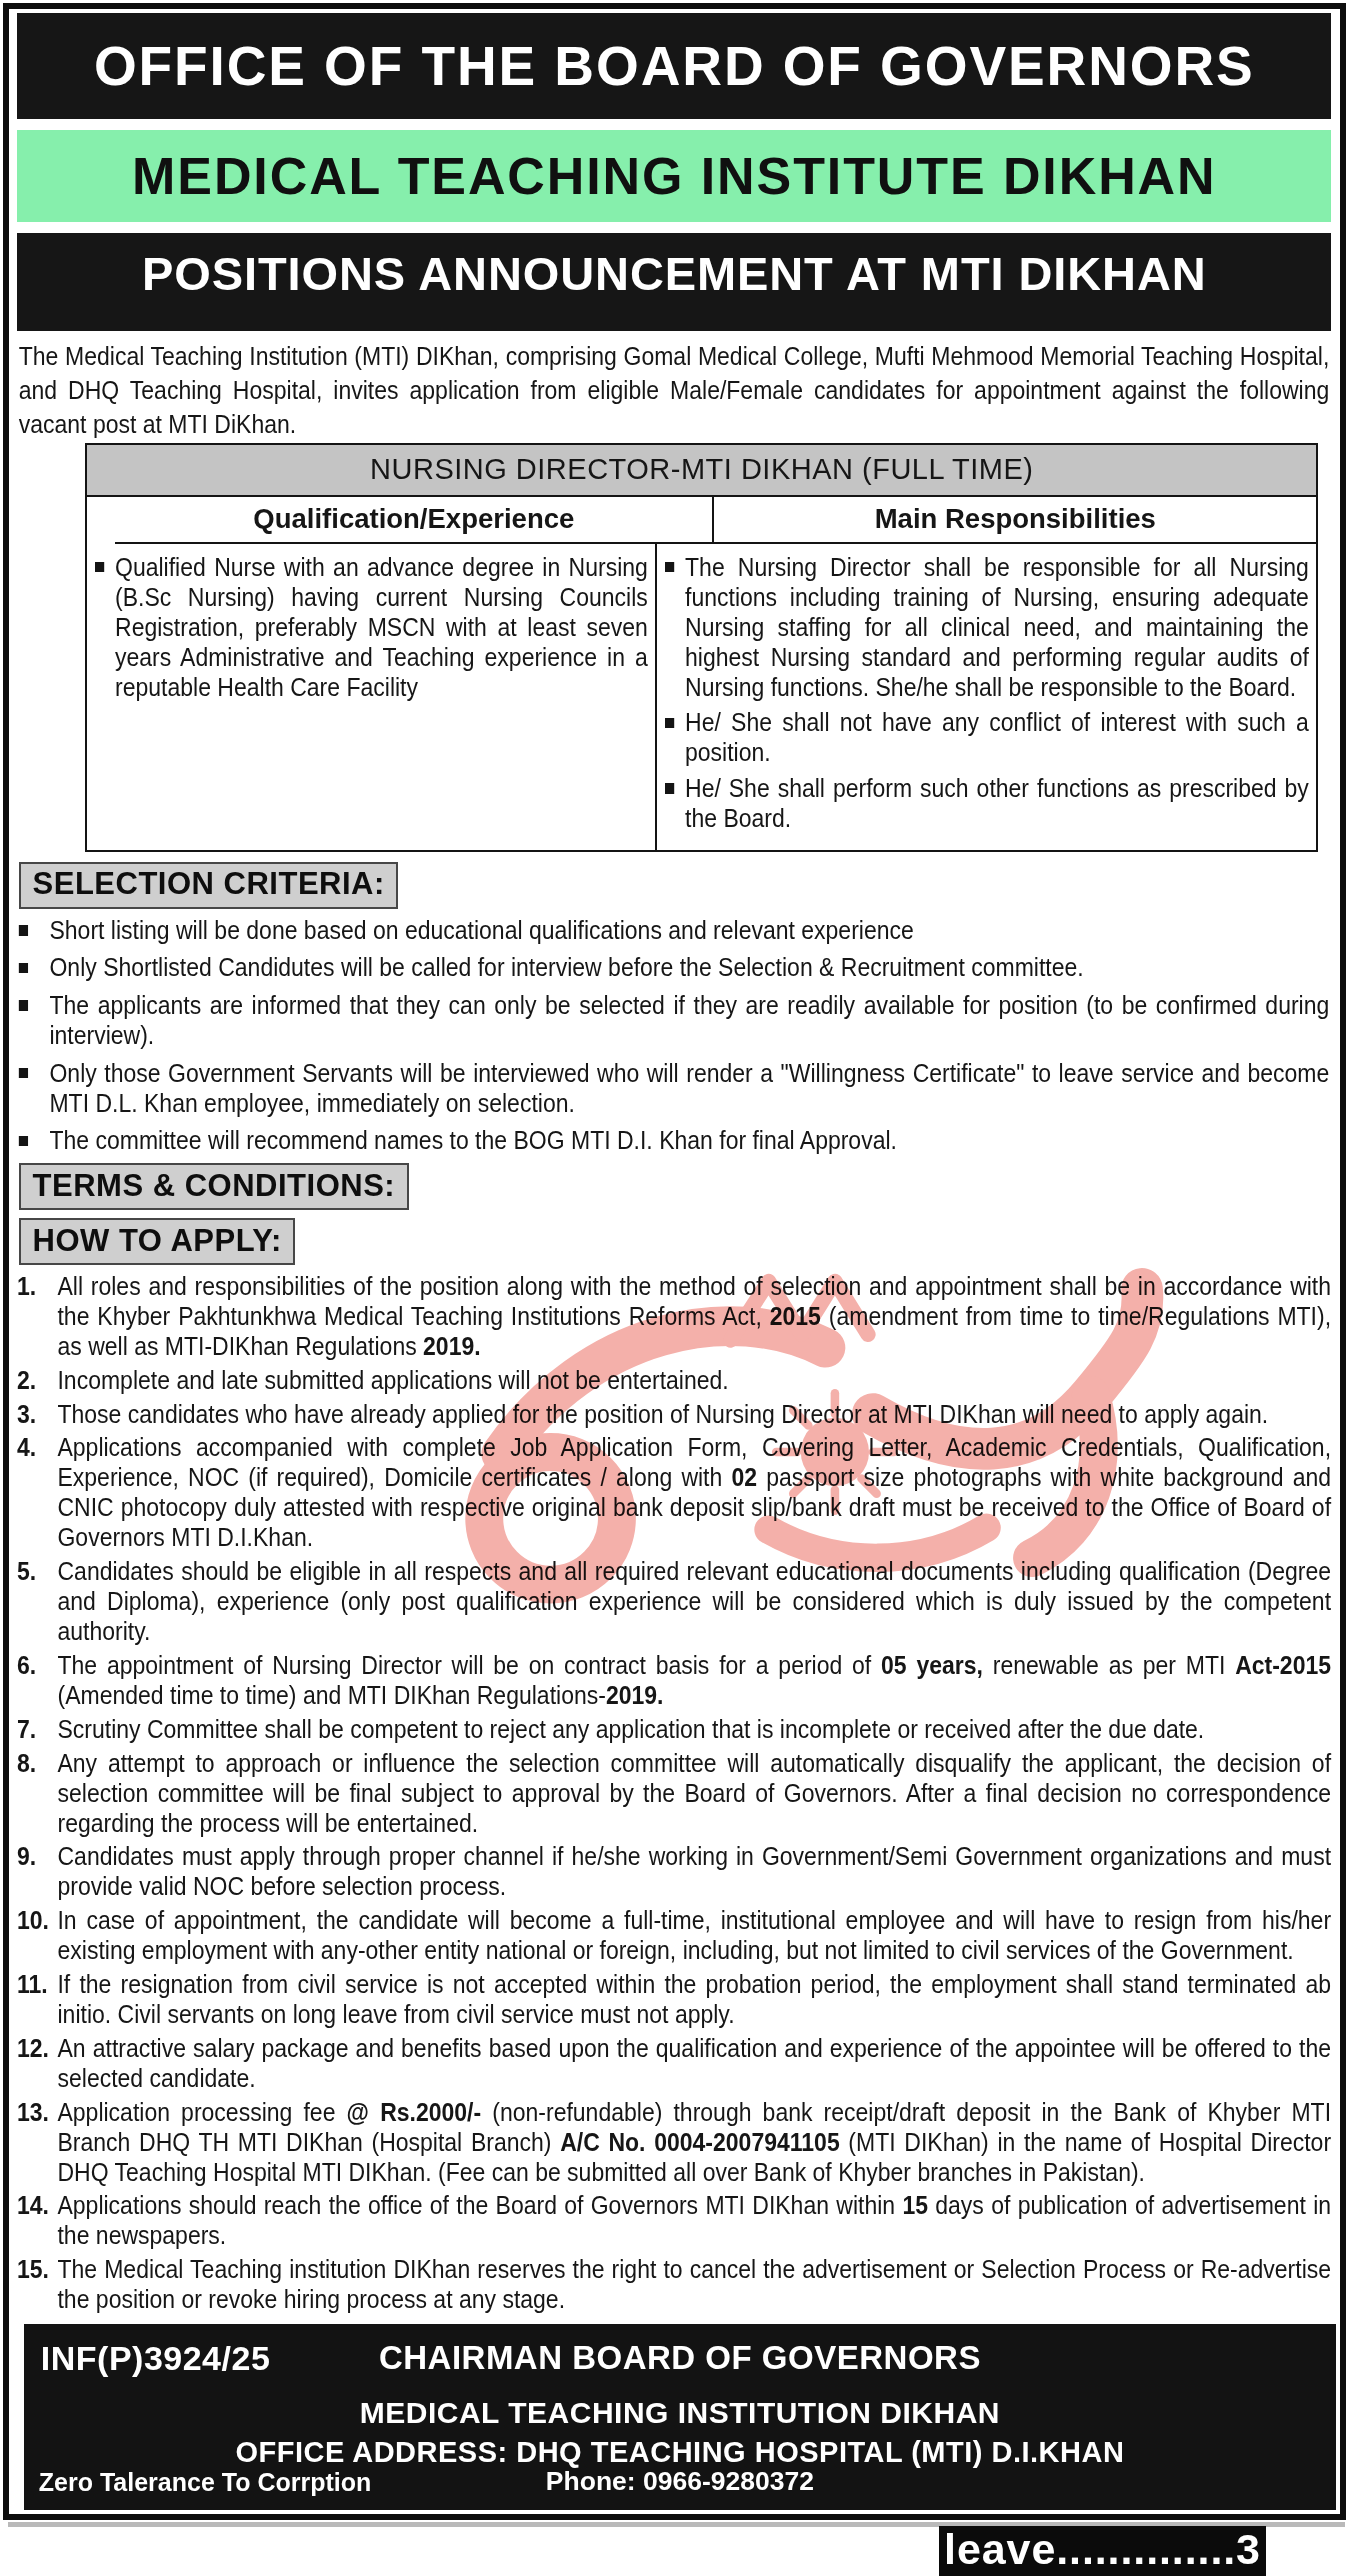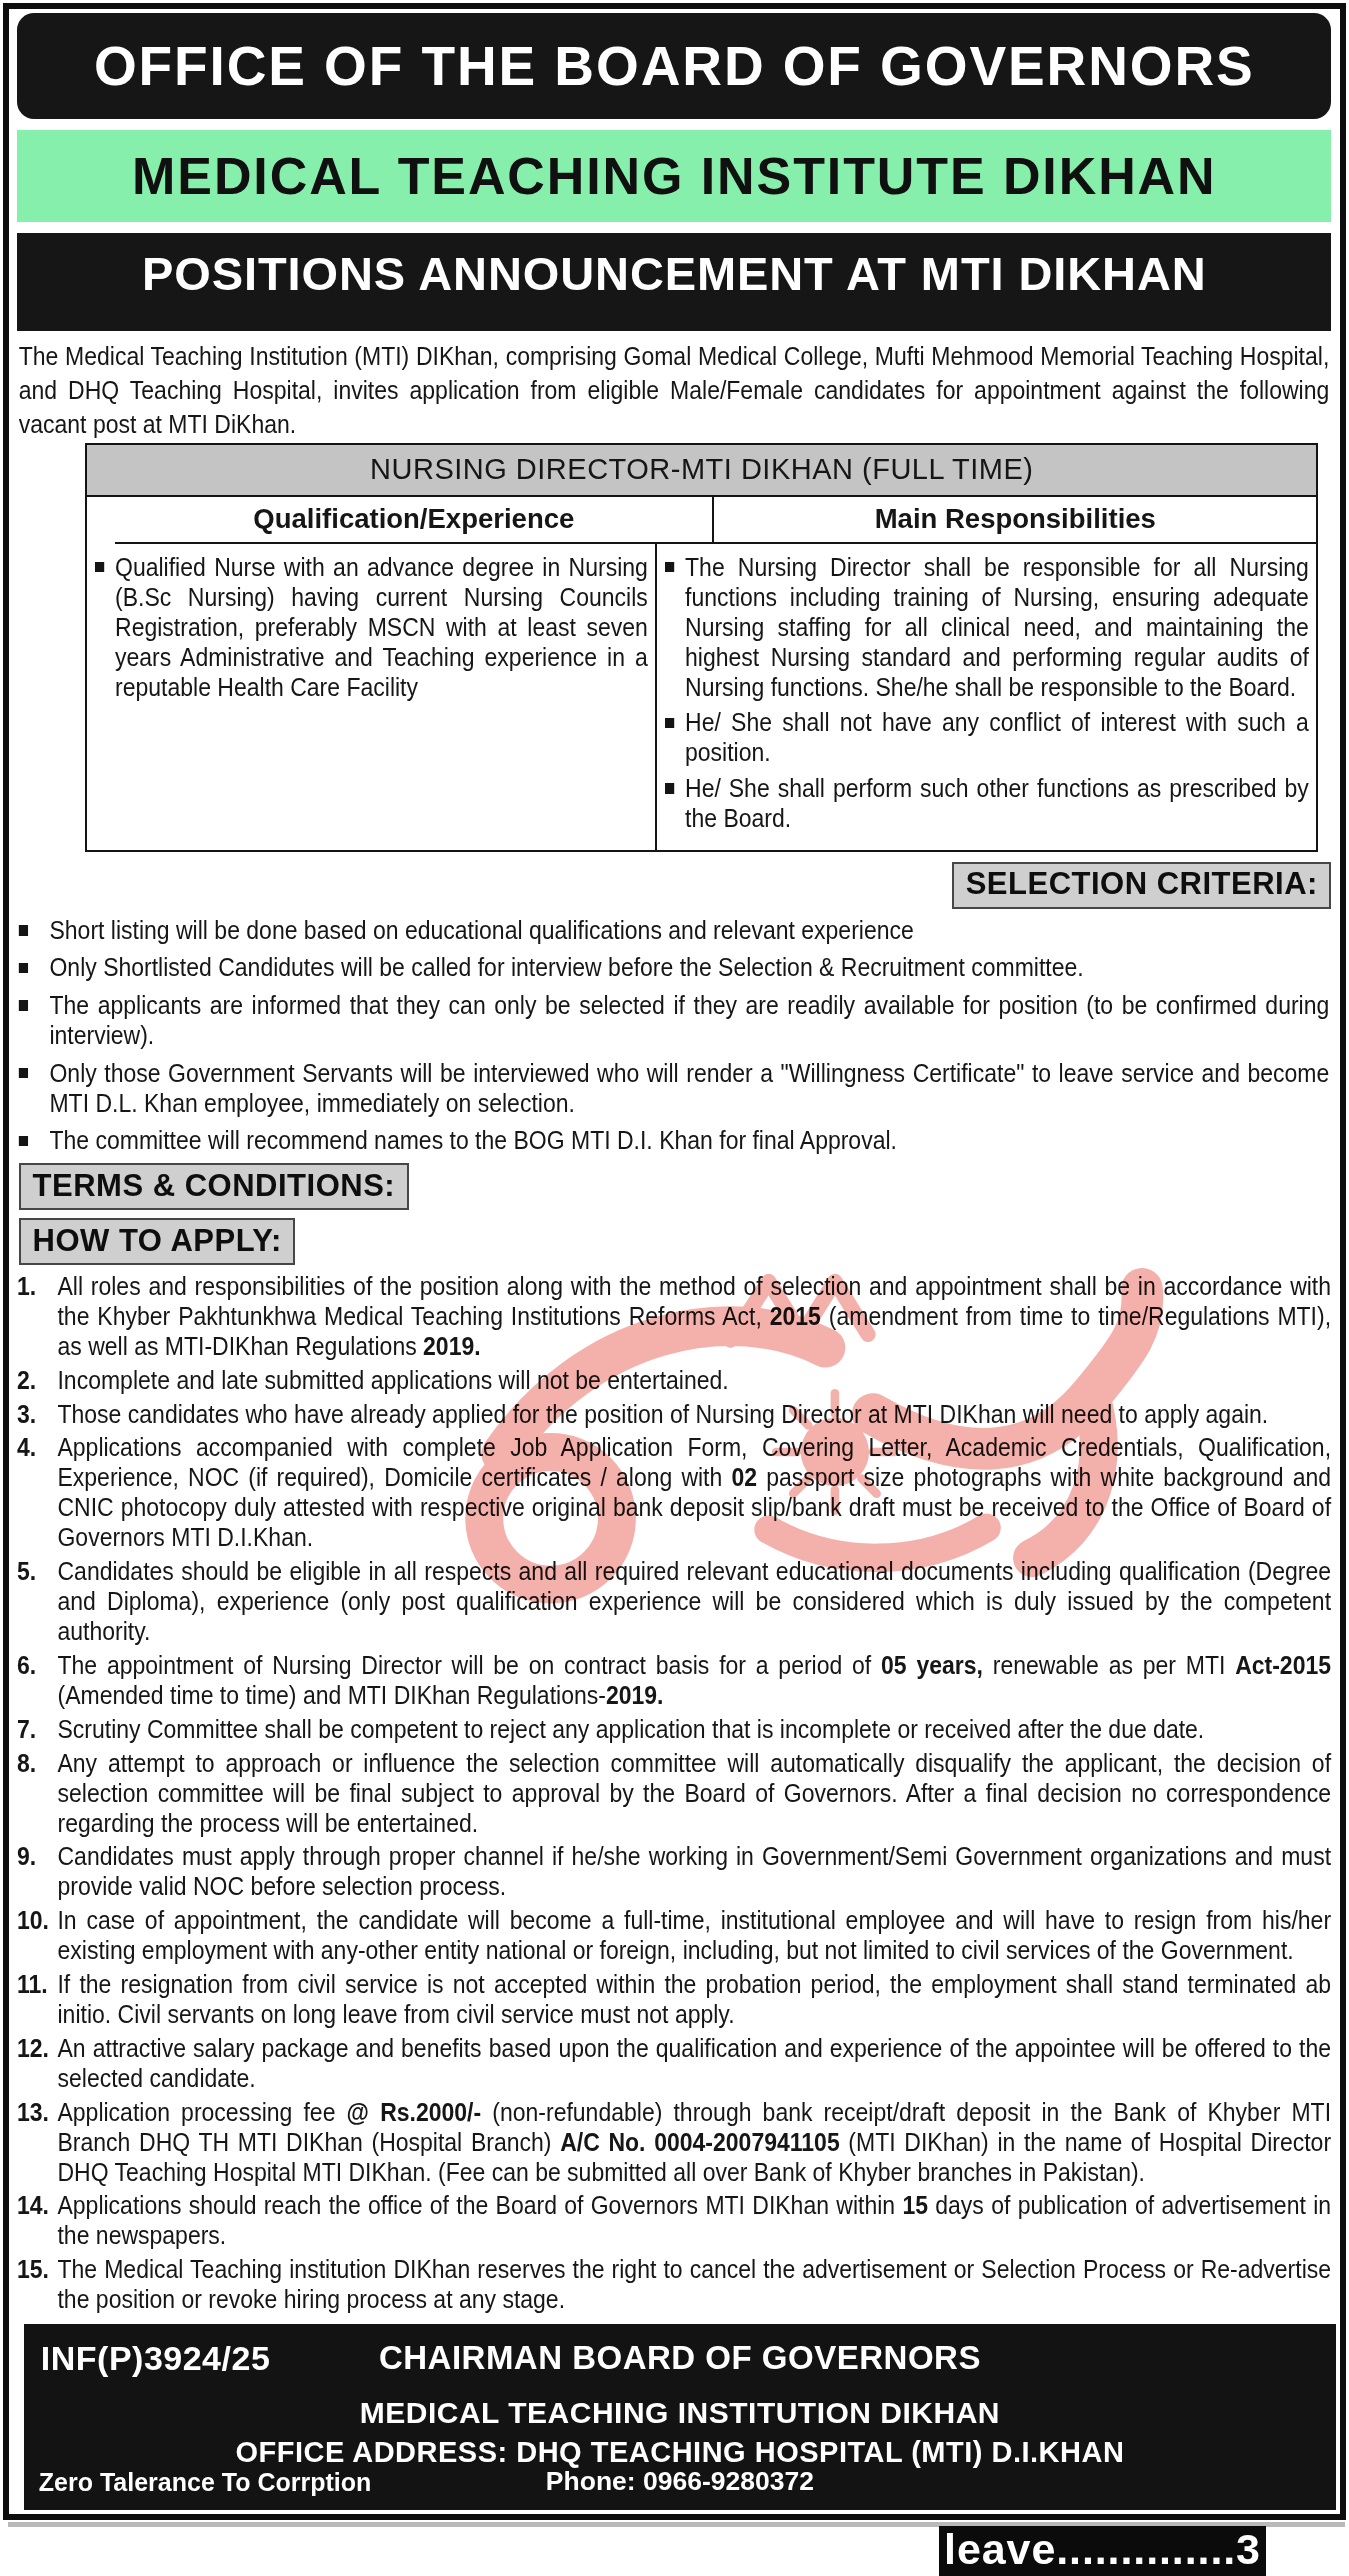--- a/index.html
+++ b/index.html
@@ -1,37 +1,37 @@
 <!DOCTYPE html>
 <html style="font-size:15px"><head>
 <meta charset="utf-8">
 <style>
   html,body{margin:0;padding:0;background:#fff;}
   body{width:1349px;height:2576px;position:relative;font-family:"Liberation Sans","DejaVu Sans",sans-serif;color:#161616;overflow:hidden;}
   .frame{position:absolute;left:2.8px;top:2.8px;width:1343px;height:2517px;border:6.6px solid #0d0d0d;background:#fff;box-sizing:border-box;}
   .inner{padding:3.8px 8.5px 0 8.5px;}
   .bar{text-align:center;font-weight:bold;}
-  .bar1{height:106px;line-height:106px;background:#161616;color:#fff;font-size:55px;letter-spacing:1.9px;border-radius:17px;}
+  .bar1{height:106px;line-height:106px;background:#161616;color:#fff;font-size:55px;letter-spacing:1.9px;}
   .bar2{height:92px;line-height:92px;background:#86efac;color:#101010;font-size:52px;letter-spacing:1.9px;margin-top:11.4px;}
   .bar3{height:98px;line-height:82px;background:#161616;color:#fff;font-size:47px;letter-spacing:0.9px;margin-top:11.4px;}
   .squeeze{transform:scaleX(0.92);transform-origin:0 0;width:108.7%;}
   .intro{margin:7.6px 1.9px 1.9px 1.9px;font-size:25px;line-height:34px;text-align:justify;}
   .jobtable{margin:0 0 0 68px;width:1229px;border:2.8px solid #141414;}
   .t-title{background:#c4c4c4;font-weight:normal;font-size:29px;text-align:center;padding:8.5px 0;border-bottom:2.8px solid #141414;letter-spacing:0.5px;}
   .t-head{display:flex;border-bottom:2.8px solid #141414;font-weight:bold;font-size:27.5px;margin-left:28px;}
   .t-head .c1{width:597px;padding:6.6px 0;text-align:center;box-sizing:border-box;}
   .t-head .c2{flex:1;border-left:2.8px solid #141414;padding:6.6px 0;text-align:center;}
   .t-body{display:flex;}
   .t-body .c1{width:568px;padding:7.6px 7.6px 11.4px 7.6px;box-sizing:border-box;}
   .t-body .c2{flex:1;border-left:2.8px solid #141414;padding:7.6px 7.6px 11.4px 7.6px;}
   .cell-item{display:flex;gap:11.4px;font-size:25px;line-height:30px;text-align:justify;margin-bottom:5.7px;}
   .sq{flex:0 0 10.4px;width:10.4px;height:10.4px;background:#141414;margin-top:10.4px;}
   .bt{flex:1;}
   .h-box{display:inline-block;background:#cfcfcf;border:2.8px solid #474747;font-weight:bold;font-size:31px;padding:2.8px 11.4px 4.7px 11.4px;color:#0e0e0e;letter-spacing:0.5px;}
-  .m-sel{margin:9.5px 0 0 1.9px;text-align:right;}
+  .m-sel{margin:9.5px 0 0 1.9px;}
   .m-terms{margin:3.8px 0 0 1.9px;}
   .m-how{margin:7.6px 0 0 1.9px;}
   .sel-list{margin:5.7px 0 0 1.9px;}
   .sel-item{display:flex;gap:23px;font-size:25px;line-height:30px;margin-bottom:7.6px;text-align:justify;padding-right:1.9px;}
   .apply-list{margin:5.7px 0 0 0;}
   .apply-item{display:flex;font-size:25px;line-height:30px;margin-bottom:3.8px;text-align:justify;}
   .apply-item .num{flex:0 0 44px;font-weight:bold;}
   .apply-item .body{flex:1;}
   .footer{position:absolute;left:15px;right:3.8px;bottom:3.8px;height:186px;background:#131313;color:#fff;}
   .f-inf{position:absolute;left:17px;top:15px;font-size:34px;font-weight:bold;letter-spacing:0.5px;}

